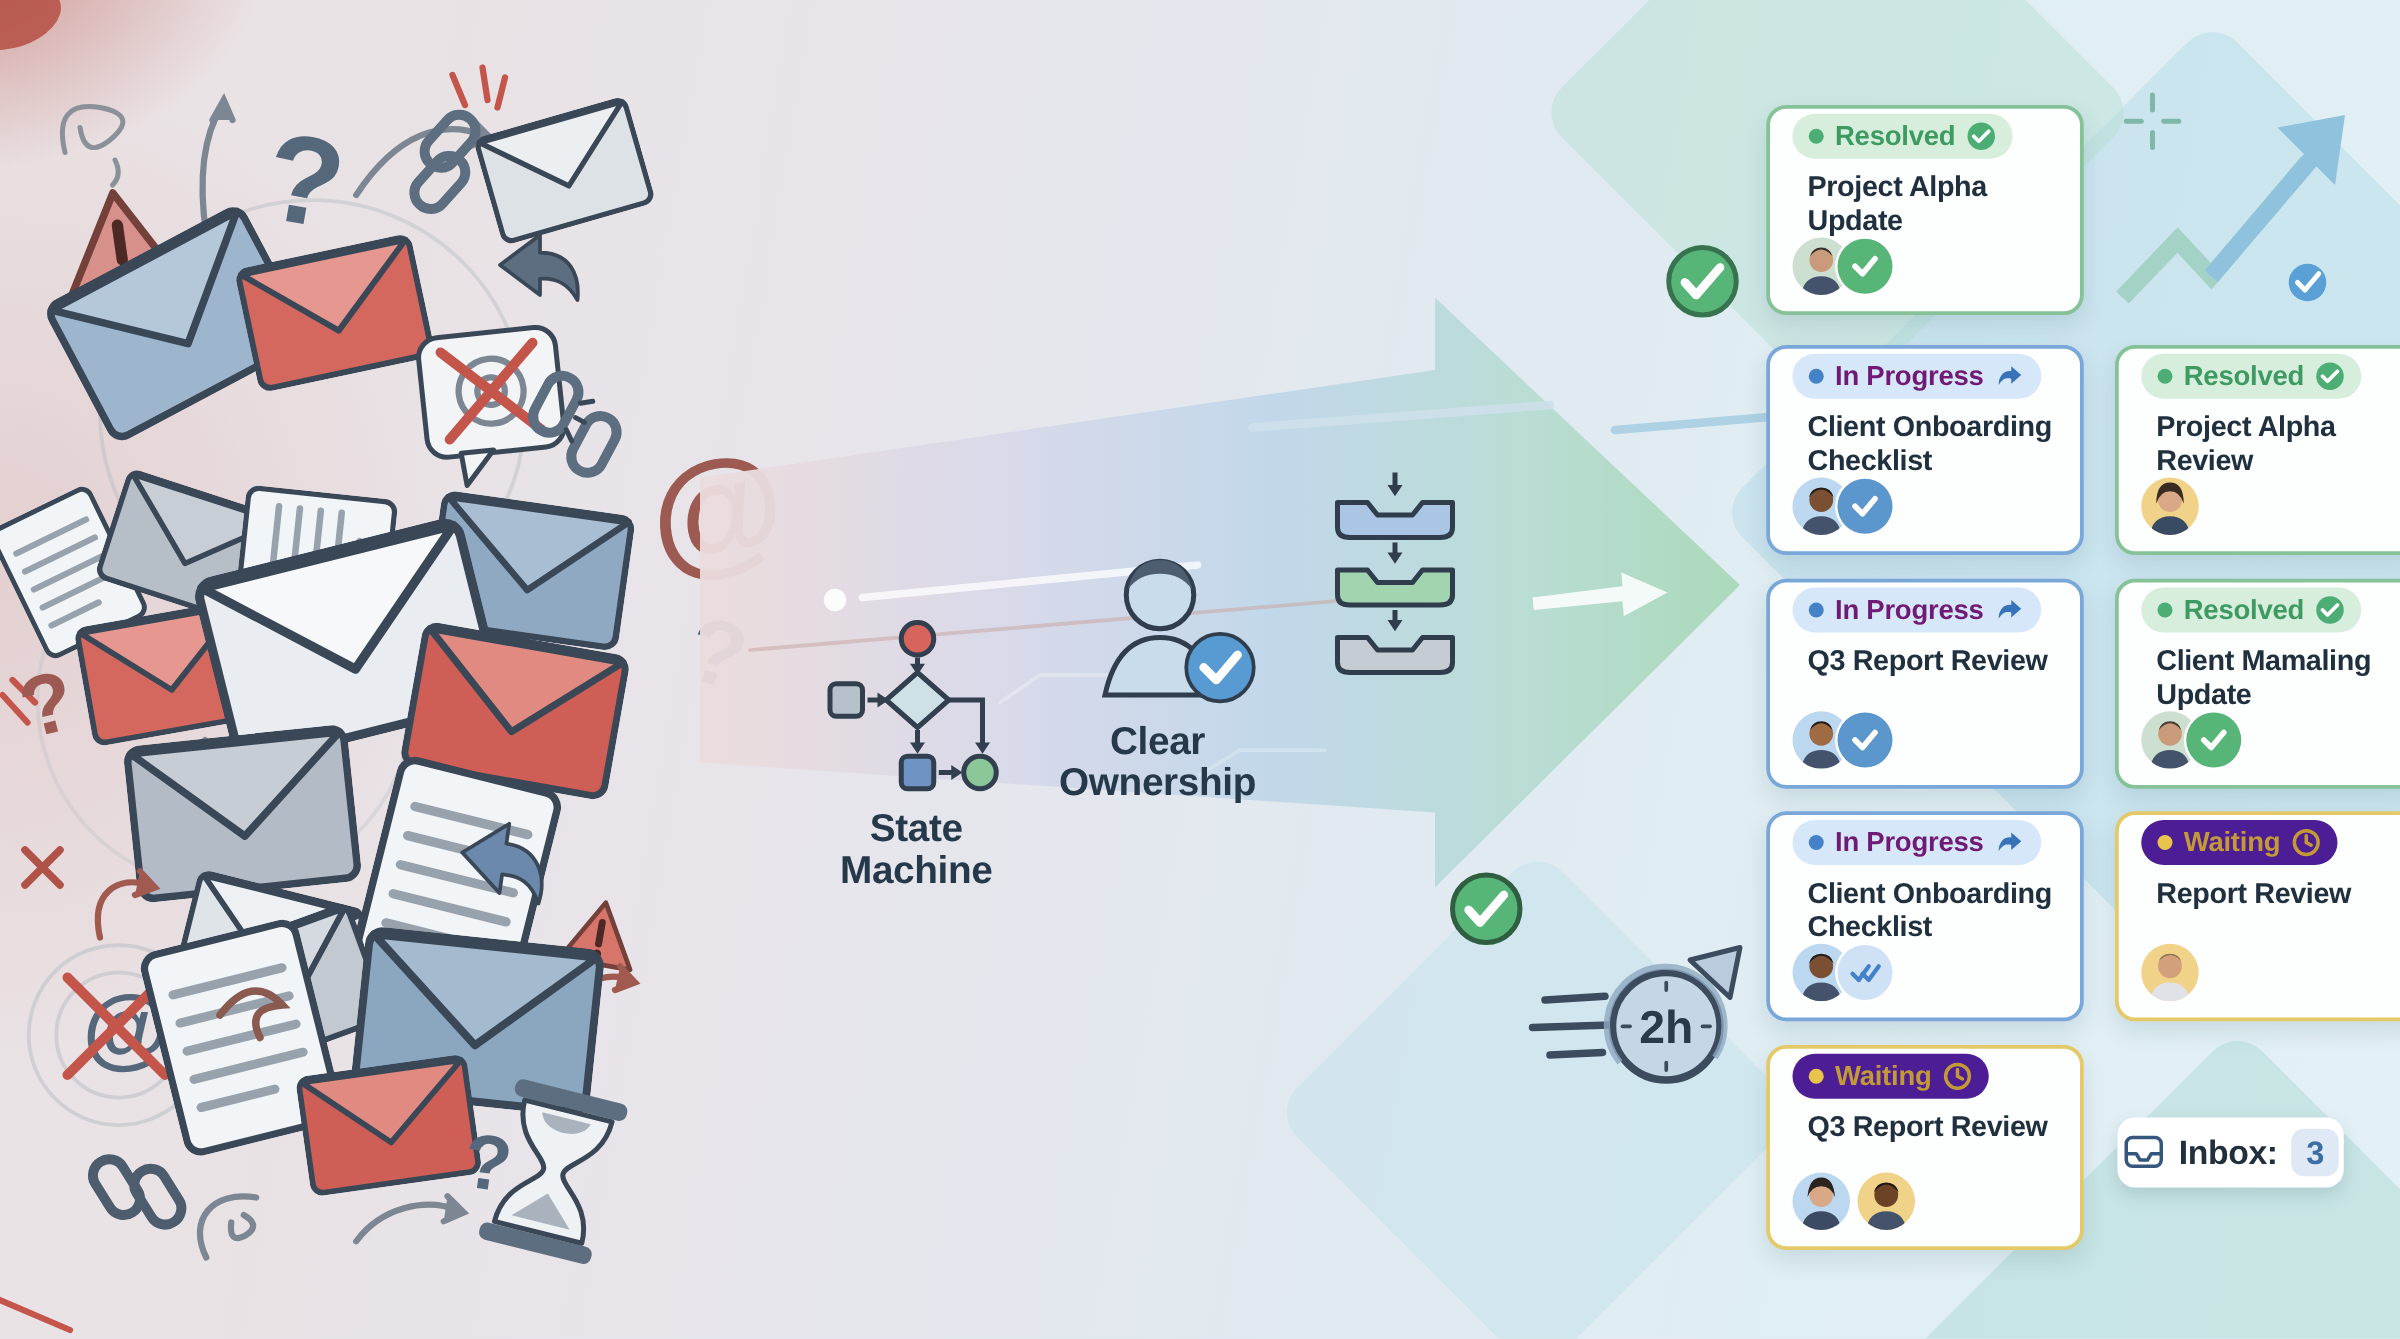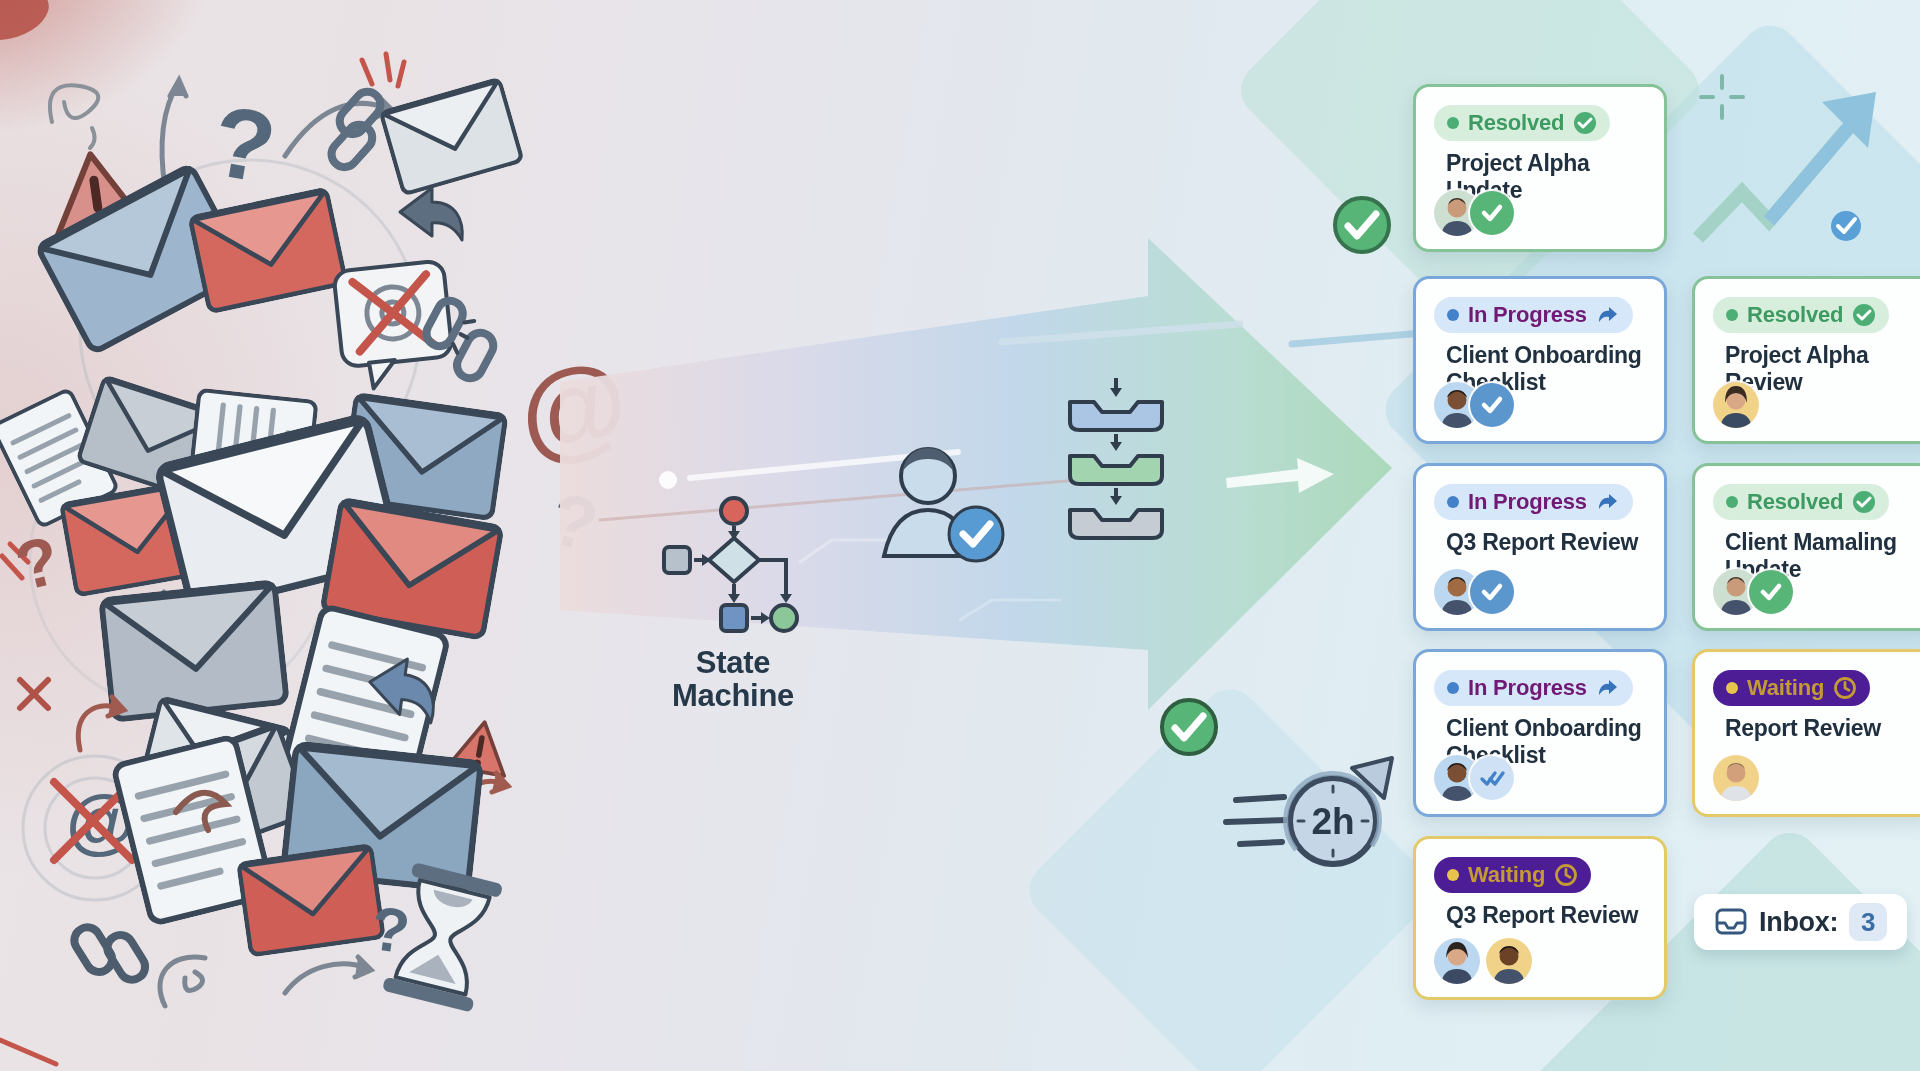--- a/index.html
+++ b/index.html
@@ -16,21 +16,21 @@
   .d2{left:1300px;top:-80px;width:340px;height:340px;background:rgba(184,223,211,.50);}
   .d3{left:1080px;top:740px;width:300px;height:300px;background:rgba(188,222,235,.40);}
   .d4{left:1600px;top:900px;width:380px;height:380px;background:rgba(174,217,211,.50);}
   svg{display:block;}
   .layer{position:absolute;left:0;top:0;}
   
   .stage-label{position:absolute;width:200px;text-align:center;font-weight:bold;
     font-size:31px;line-height:1.08;color:#26394a;letter-spacing:-.3px;}
   
   .card{position:absolute;background:#fdfefe;border-radius:16px;
-    box-shadow:0 8px 18px rgba(60,90,110,.14);padding:18px 18px;box-sizing:border-box;}
+    box-shadow:0 8px 18px rgba(60,90,110,.14);padding:4px 18px;box-sizing:border-box;}
   .col-m{left:1413px;width:254px;}
   .col-r{left:1692px;width:246px;}
   .b-green{border:3px solid #85c298;}
   .b-blue{border:3px solid #7aa7d9;}
   .b-yellow{border:3px solid #e3c968;}
   .pill{display:inline-flex;align-items:center;gap:9px;height:36px;border-radius:18px;
     padding:0 13px;font-weight:bold;font-size:22px;letter-spacing:-.2px;}
   .pill .dot{width:12px;height:12px;border-radius:50%;}
   .pill.resolved{background:#d7eedd;color:#3d9b62;}
   .pill.resolved .dot{background:#4cae74;}
@@ -45,21 +45,21 @@
   .avatar{width:46px;height:46px;border-radius:50%;overflow:hidden;display:inline-flex;
     box-shadow:0 0 0 2px rgba(255,255,255,.9);}
   .avatar+.avatar{margin-left:6px;}
   .av-blue{background:#bcd8f0;} .av-yellow{background:#f1d289;} .av-green{background:#ccdfd0;}
   .abadge{width:44px;height:44px;border-radius:50%;margin-left:-10px;display:inline-flex;
     align-items:center;justify-content:center;box-shadow:0 0 0 2px rgba(255,255,255,.9);}
   .bg-gcheck{background:#57b578;} .bg-bcheck{background:#5b96cc;} .bg-dcheck{background:#cfe2f5;}
   
   .inbox{position:absolute;left:1694px;top:894px;height:56px;background:#ffffff;border-radius:14px;
     box-shadow:0 6px 14px rgba(60,90,110,.18);display:flex;align-items:center;gap:11px;
-    padding:0 20px;}
+    padding:0 4px;}
   .inbox .ilabel{font-weight:bold;font-size:27px;color:#22303d;letter-spacing:-.3px;}
   .inbox .count{min-width:38px;height:38px;border-radius:10px;background:#dfe9f6;color:#3b6ea5;
     font-weight:bold;font-size:26px;display:flex;align-items:center;justify-content:center;}
 </style>
 </head>
 <body>
 
 <div class="canvas">
 
   <div class="diamond d1"></div>
@@ -321,20 +321,24 @@
       </g>
       <circle cx="1846" cy="226" r="15" fill="#5aa0d6"></circle>
       <polyline points="1838,226 1844,232 1855,219" fill="none" stroke="#ffffff" stroke-width="4" stroke-linecap="round" stroke-linejoin="round"></polyline>
     </g>
   </svg>
 
   <div class="stage-label" style="left:633px;top:646px;">
     <div>State</div>
       <div>Machine</div>
   </div>
+  <div class="stage-label" style="left:826px;top:576px;">
+    <div>Clear</div>
+      <div>Ownership</div>
+  </div>
 
   <div class="card col-m b-green" style="top:84px;height:168px;">
     <div class="pill resolved">
       <span class="dot"></span>
       <span>Resolved</span>
       <span class="picon">
           <svg width="24" height="24">
             <circle cx="12" cy="12" r="11" fill="#4cae74"></circle>
             <polyline points="6,12 10,16 18,8" fill="none" stroke="#fff" stroke-width="3" stroke-linecap="round" stroke-linejoin="round"></polyline>
           </svg>

